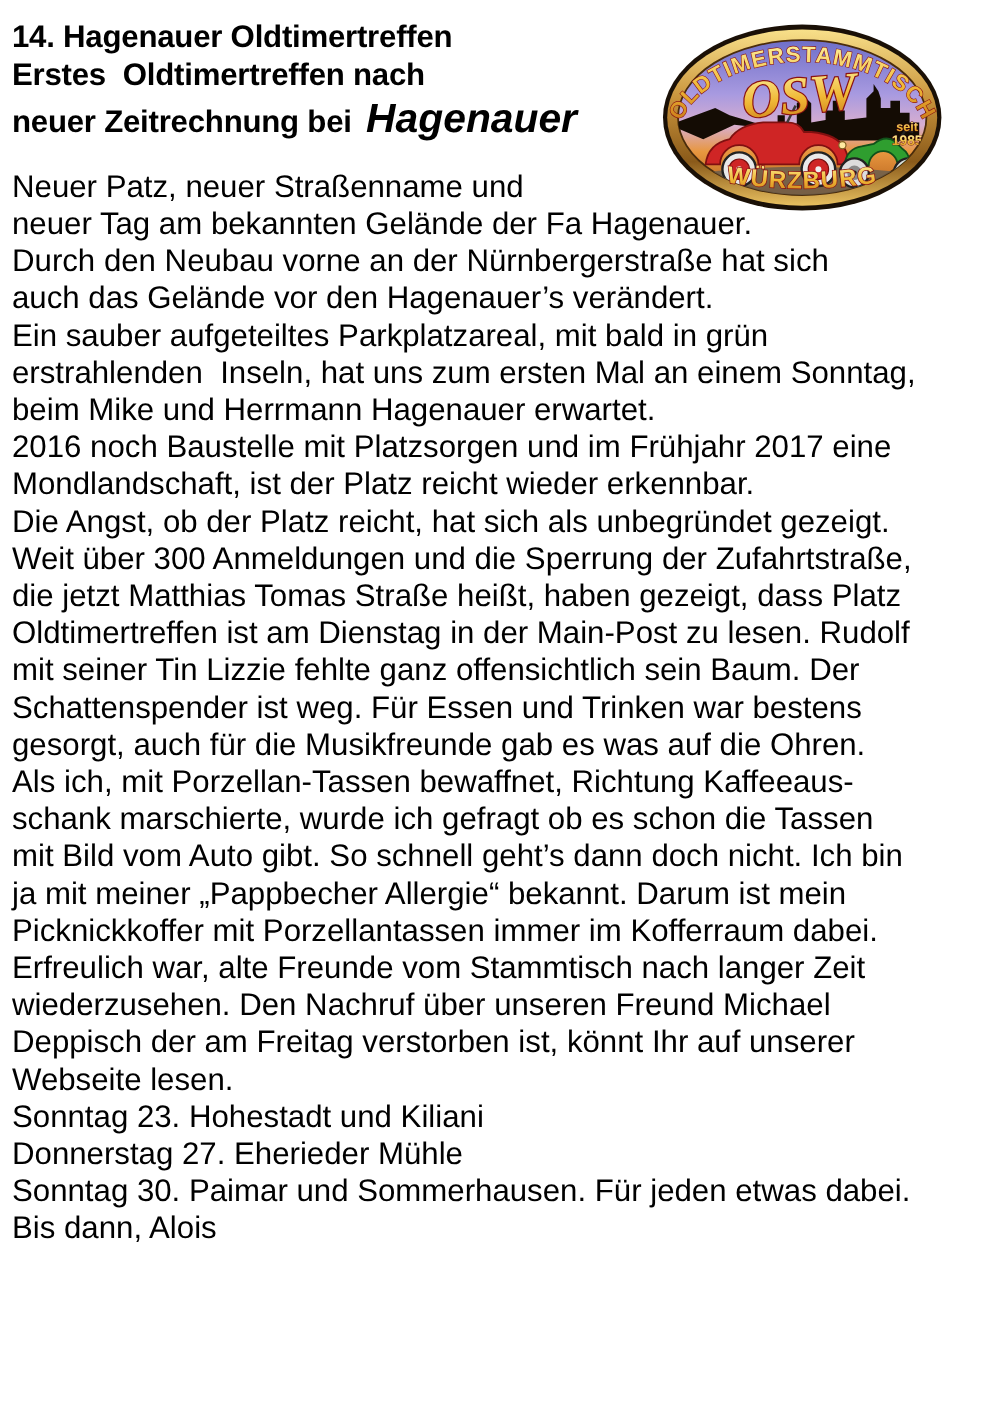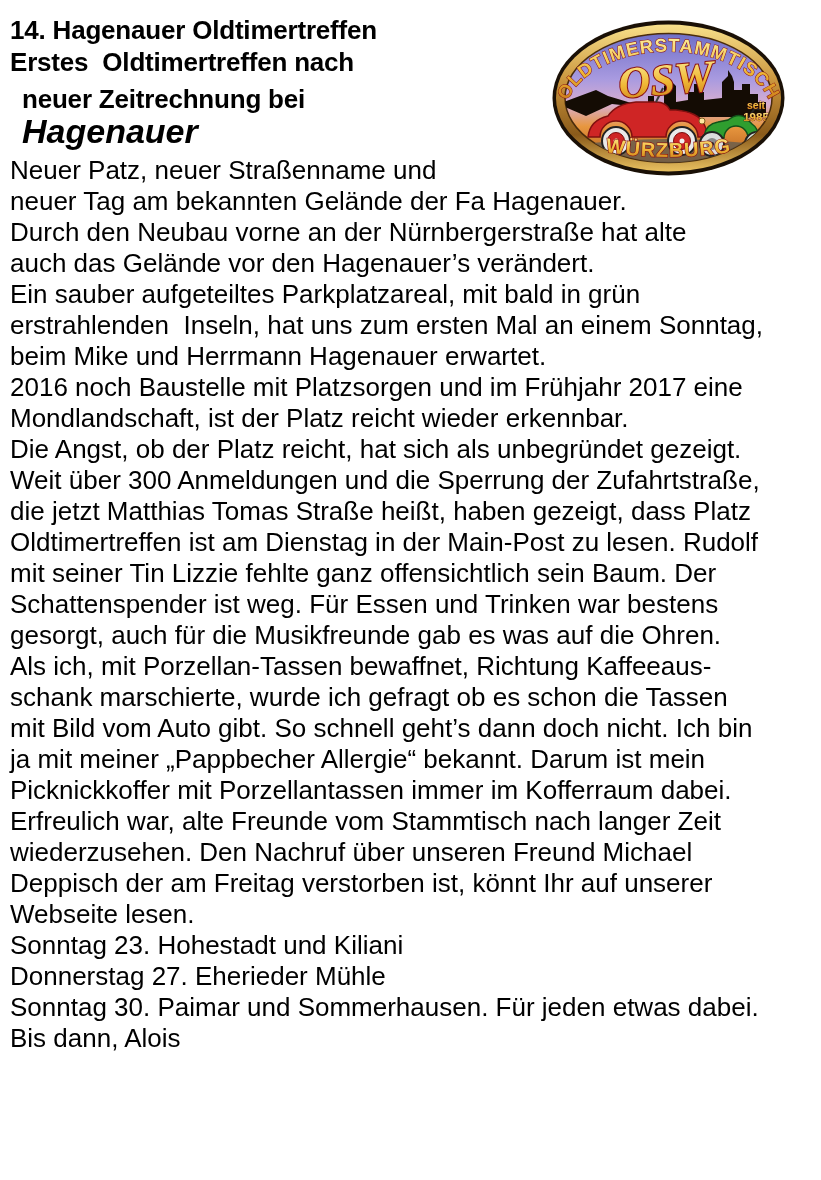--- a/index.html
+++ b/index.html
@@ -14,36 +14,36 @@
   }
   .content { padding:14px 8px 0 10px; }
   .title-block { width:560px; }
   .title-line {
     font-weight:bold;
     font-size:26px;
     line-height:32px;
     letter-spacing:-0.2px;
     white-space:pre-wrap;
   }
-  .title-line3 { margin-top:5px; display:flex; align-items:baseline;flex-direction:column; }
+  .title-line3 { margin-top:5px; display:flex; align-items:baseline; }
   .brand {
     font-size:34px;
     font-style:italic;
     font-weight:bold;
     margin-left:12px;
     letter-spacing:0;
     text-align:right;
   }
   .logo-wrap {
     position:absolute;
     left:552px; top:20px;
     width:233px; height:158px;
   }
   .body-text {
-    margin-top:8px;
+    margin-top:23px;
     font-size:26px;
     line-height:31px;
   }
   .text-line { white-space:pre-wrap; }
   svg text { paint-order:stroke fill; }
 </style>
 </head>
 <body>
 
 <div class="page">
@@ -54,21 +54,21 @@
       <div class="title-line">Erstes  Oldtimertreffen nach</div>
       <div class="title-line title-line3">
         <span>neuer Zeitrechnung bei</span>
         <span class="brand">Hagenauer</span>
       </div>
     </div>
 
     <div class="body-text">
         <div class="text-line">Neuer Patz, neuer Straßenname und</div>
         <div class="text-line">neuer Tag am bekannten Gelände der Fa Hagenauer.</div>
-        <div class="text-line">Durch den Neubau vorne an der Nürnbergerstraße hat alte</div>
+        <div class="text-line">Durch den Neubau vorne an der Nürnbergerstraße hat sich</div>
         <div class="text-line">auch das Gelände vor den Hagenauer’s verändert.</div>
         <div class="text-line">Ein sauber aufgeteiltes Parkplatzareal, mit bald in grün</div>
         <div class="text-line">erstrahlenden  Inseln, hat uns zum ersten Mal an einem Sonntag,</div>
         <div class="text-line">beim Mike und Herrmann Hagenauer erwartet.</div>
         <div class="text-line">2016 noch Baustelle mit Platzsorgen und im Frühjahr 2017 eine</div>
         <div class="text-line">Mondlandschaft, ist der Platz reicht wieder erkennbar.</div>
         <div class="text-line">Die Angst, ob der Platz reicht, hat sich als unbegründet gezeigt.</div>
         <div class="text-line">Weit über 300 Anmeldungen und die Sperrung der Zufahrtstraße,</div>
         <div class="text-line">die jetzt Matthias Tomas Straße heißt, haben gezeigt, dass Platz</div>
         <div class="text-line">Oldtimertreffen ist am Dienstag in der Main-Post zu lesen. Rudolf</div>

